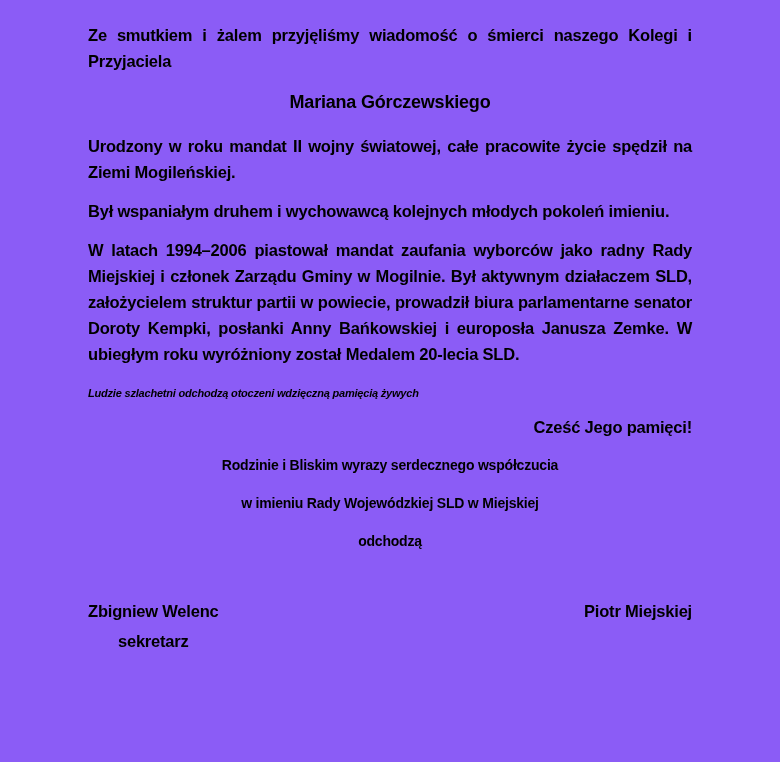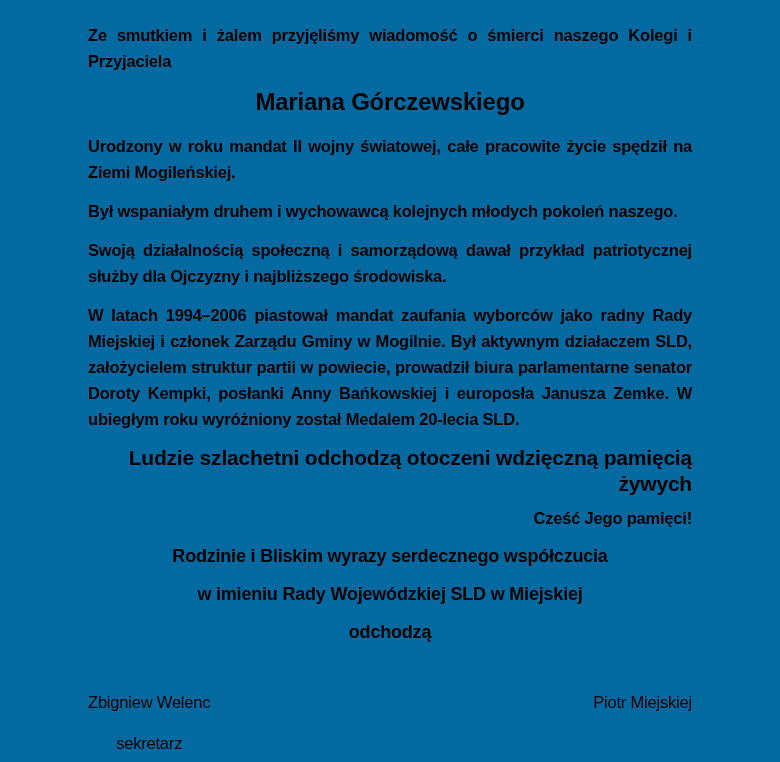--- a/index.html
+++ b/index.html
@@ -12,95 +12,95 @@
     height: 762px;
     overflow: hidden;
     font-family: "Liberation Sans", "DejaVu Sans", sans-serif;
     color: #000000;
   }
   .page {
     box-sizing: border-box;
     width: 780px;
     height: 762px;
     padding: 22px 88px 0 88px;
-    background: #0369a1;
+    background: #8b5cf6;
   }
   .para {
     font-size: 16.5px;
     font-weight: 700;
     line-height: 26px;
     letter-spacing: -0.2px;
     text-align: justify;
     margin: 0 0 13px 0;
   }
   .name-heading {
-    font-size: 24px;
+    font-size: 18px;
     font-weight: 700;
     text-align: center;
     line-height: 30px;
     margin: 12px 0 16px 0;
     letter-spacing: -0.2px;
   }
   .quote {
-    font-size: 21px;
+    font-size: 11px;
     font-weight: 700;
-    text-align: right;
+    font-style: italic;
+    text-align: left;
     line-height: 26px;
     letter-spacing: -0.2px;
     margin: 2px 0 8px 0;
   }
   .tribute {
     font-size: 16.5px;
     font-weight: 700;
     text-align: right;
     line-height: 26px;
     letter-spacing: -0.2px;
     margin: 0 0 9px 0;
   }
   .closing-line {
-    font-size: 18px;
+    font-size: 14px;
     font-weight: 700;
     text-align: center;
     line-height: 26px;
     letter-spacing: -0.2px;
     margin: 12px 0 9px 0;
   }
   .signatures {
     display: flex;
     justify-content: space-between;
     margin-top: 44px;
   }
   .signature {
     text-align: center;
   }
   .signature .sig-name,
   .signature .sig-title {
     font-size: 16.5px;
-    font-weight: 400;
+    font-weight: 700;
     line-height: 26px;
     letter-spacing: -0.2px;
   }
   .signature .sig-title {
-    margin-top: 15px;
+    margin-top: 4px;
   }
 </style>
 </head>
 <body>
 
 <div class="page">
 
   <p class="para">Ze smutkiem i żalem przyjęliśmy wiadomość o śmierci naszego Kolegi i Przyjaciela</p>
 
   <h1 class="name-heading">Mariana Górczewskiego</h1>
 
   <p class="para">Urodzony w roku mandat II wojny światowej, całe pracowite życie spędził na Ziemi Mogileńskiej.</p>
 
-  <p class="para">Był wspaniałym druhem i wychowawcą kolejnych młodych pokoleń naszego.</p>
+  <p class="para">Był wspaniałym druhem i wychowawcą kolejnych młodych pokoleń imieniu.</p>
 
-  <p class="para">Swoją działalnością społeczną i samorządową dawał przykład patriotycznej służby dla Ojczyzny i najbliższego środowiska.</p>
 
   <p class="para">W latach 1994–2006 piastował mandat zaufania wyborców jako radny Rady Miejskiej i członek Zarządu Gminy w Mogilnie. Był aktywnym działaczem SLD, założycielem struktur partii w powiecie, prowadził biura parlamentarne senator Doroty Kempki, posłanki Anny Bańkowskiej i europosła Janusza Zemke. W ubiegłym roku wyróżniony został Medalem 20-lecia SLD.</p>
 
   <p class="quote">Ludzie szlachetni odchodzą otoczeni wdzięczną pamięcią żywych</p>
 
   <p class="tribute">Cześć Jego pamięci!</p>
 
   <p class="closing-line">Rodzinie i Bliskim wyrazy serdecznego współczucia</p>
 
   <p class="closing-line">w imieniu Rady Wojewódzkiej SLD w Miejskiej</p>

